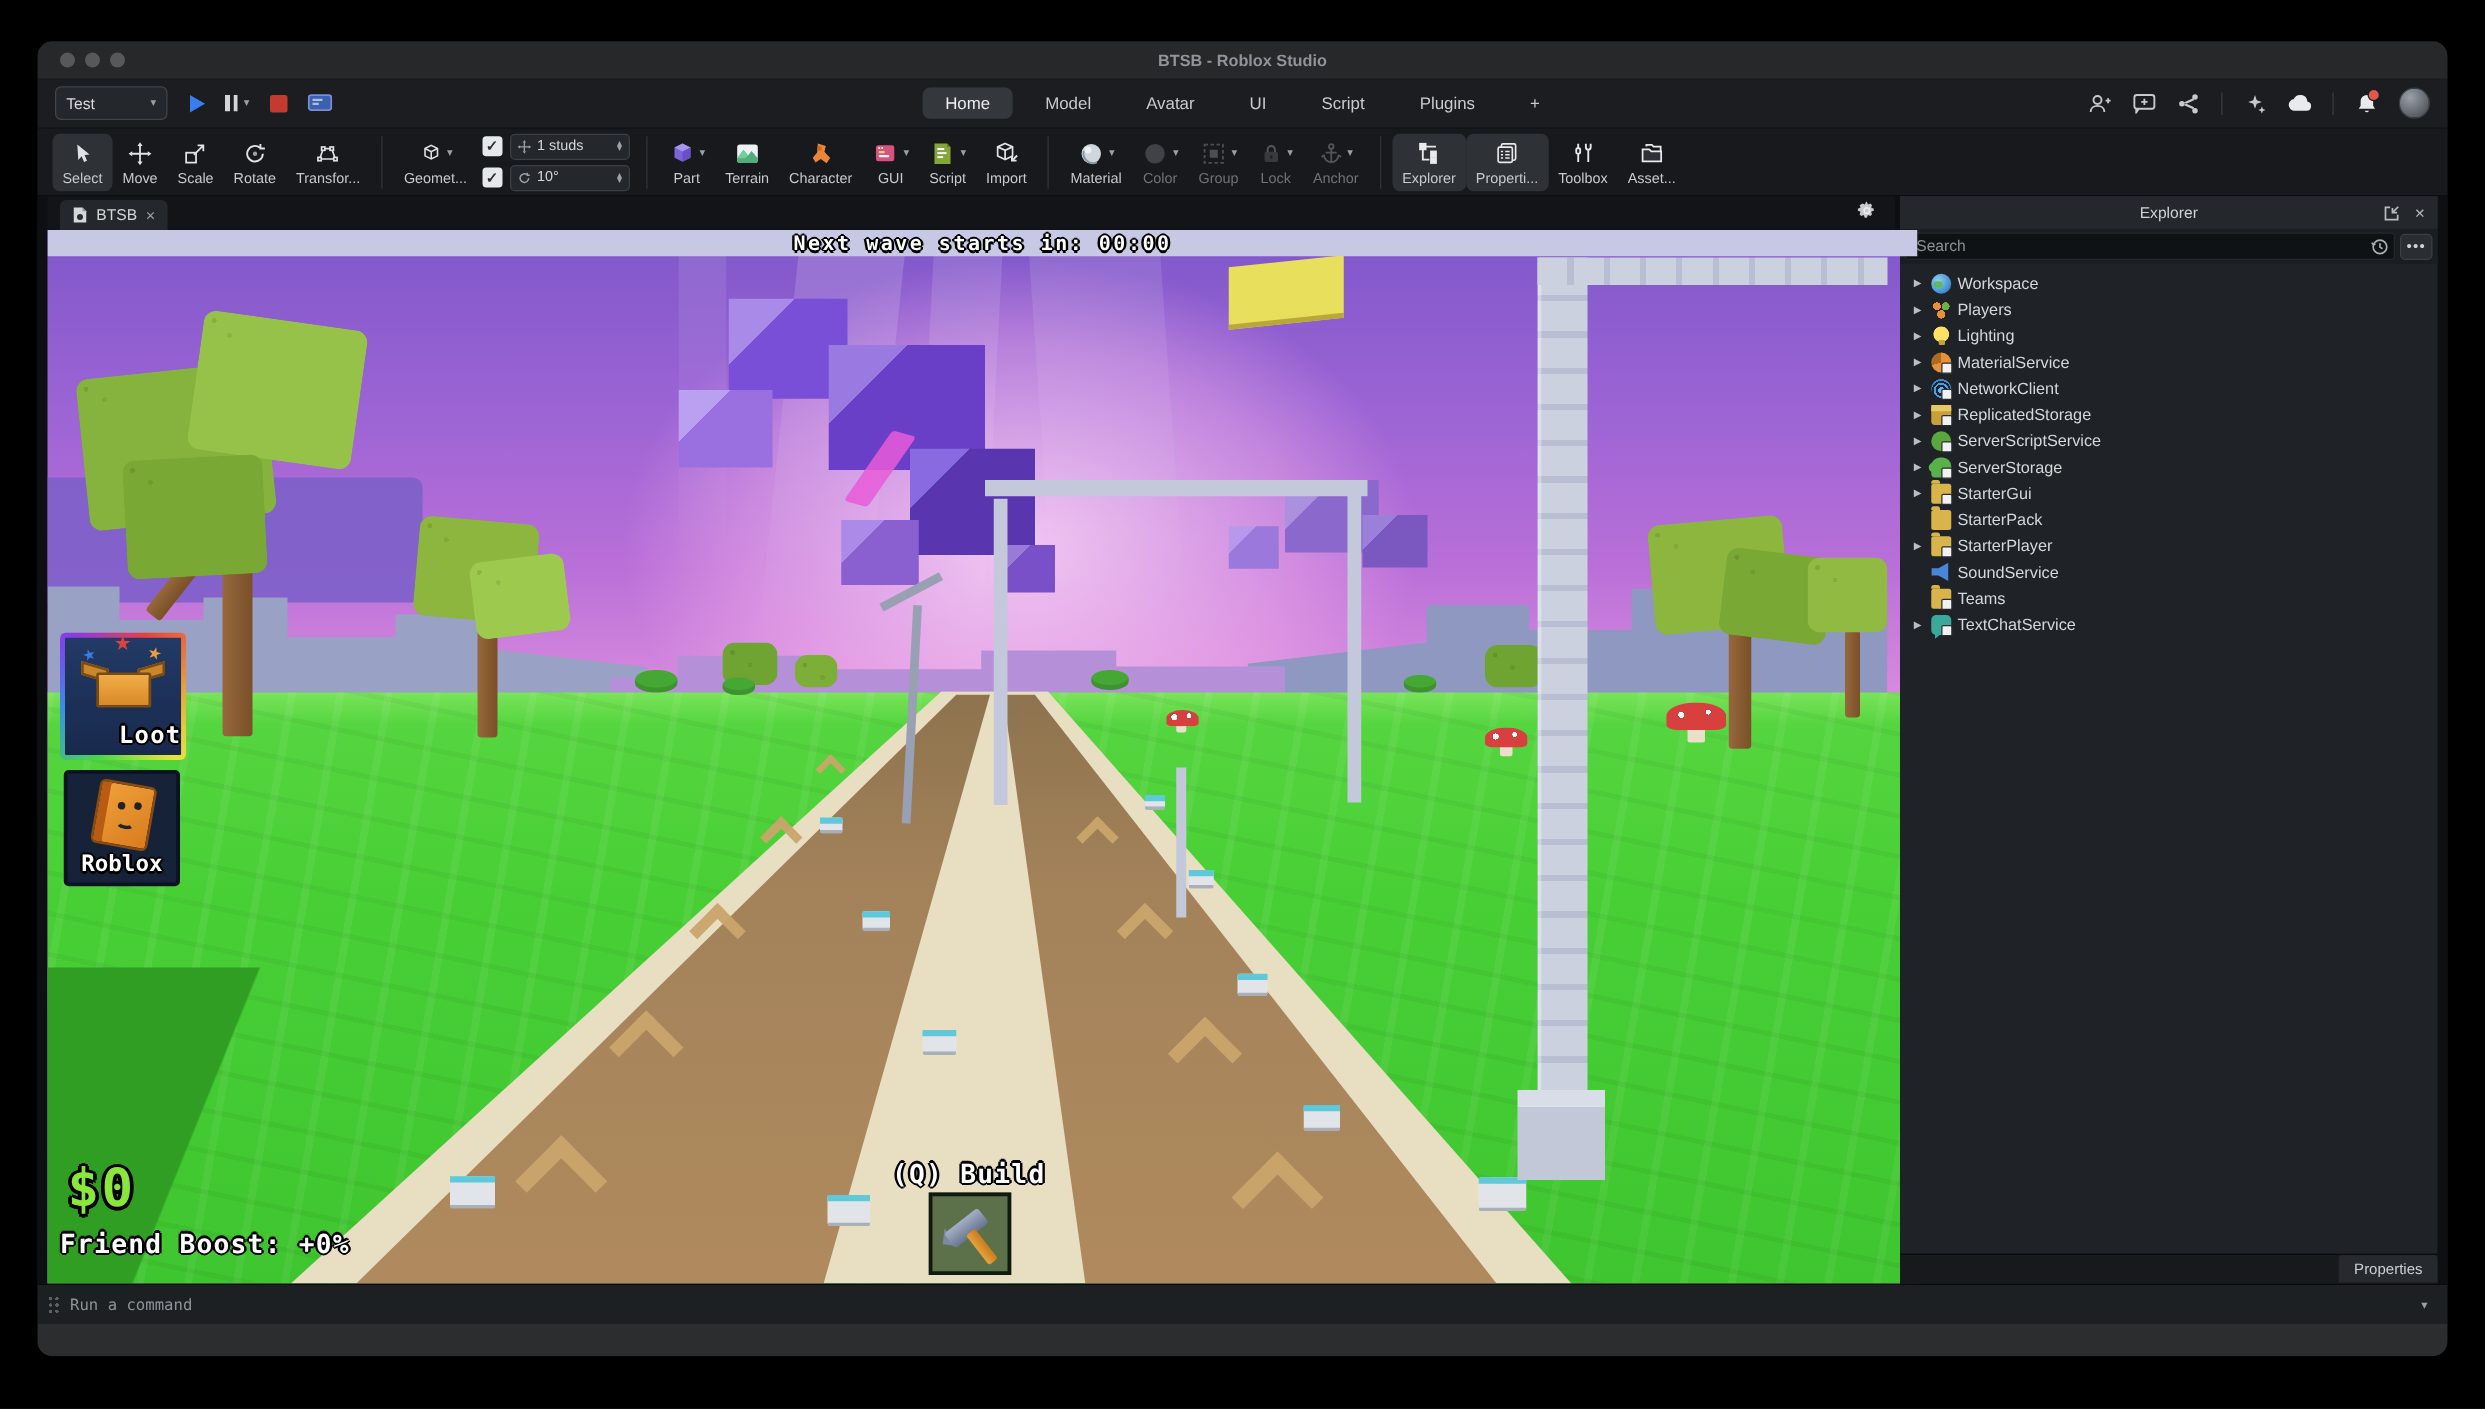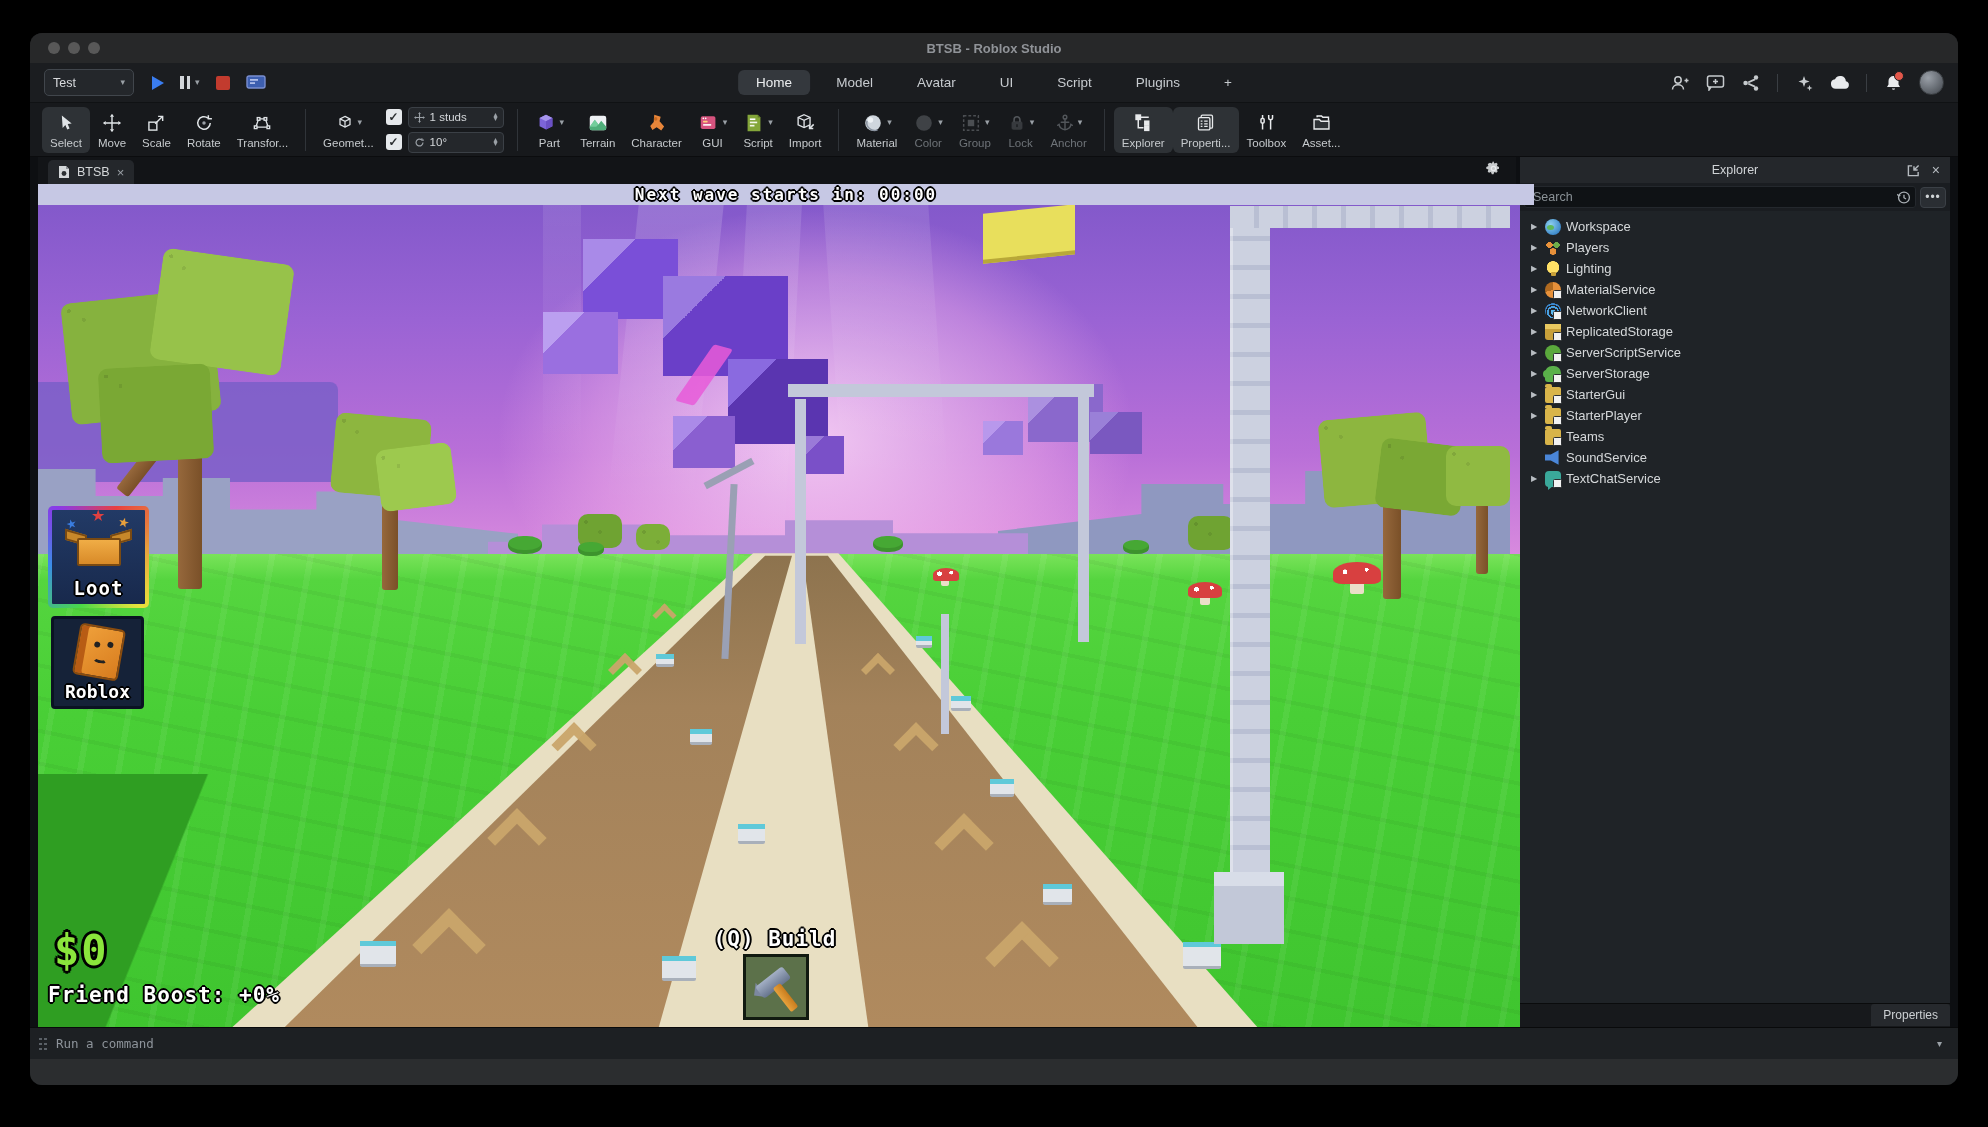--- a/index.html
+++ b/index.html
@@ -111,21 +111,21 @@
   .wave-strip { position:absolute; left:0; top:0; right:0; height:21px; background:#c6c8e4; display:flex; align-items:center; justify-content:center; z-index:40; }
   .wave-strip span { font-size:16px; letter-spacing:2px; }
   .hudbtn { position:absolute; z-index:50; }
   .loot-btn { left:10px; top:322px; width:101px; height:102px; border-radius:5px; border:4px solid transparent;
               background:linear-gradient(#223a66,#18294c) padding-box,
                          conic-gradient(from 20deg,#e84040,#e8a03c,#e8e23c,#4ad848,#3a8de8,#8a3ae8,#e84040) border-box; }
   .loot-art { position:absolute; left:0; top:4px; width:100%; height:56px; }
   .box-body { position:absolute; left:25px; top:24px; width:44px; height:28px; background:linear-gradient(#f0ad46,#d88a28); border:2px solid #7a4a12; border-radius:2px; }
   .box-flap { position:absolute; width:22px; height:11px; background:#c8882a; border:2px solid #7a4a12; }
   .star { position:absolute; line-height:1; }
-  .loot-label { position:absolute; left:0; right:0; bottom:5px; text-align:center; font-size:19px; letter-spacing:1px; }
+  .loot-label { position:absolute; left:0; right:0; bottom:5px; text-align:right; font-size:19px; letter-spacing:1px; }
   .index-btn { left:13px; top:432px; width:93px; height:93px; background:#152238; border:3px solid #0a1322; border-radius:4px; }
   .book { position:absolute; left:22px; top:7px; width:46px; height:52px; transform:rotate(10deg);
           background:linear-gradient(135deg,#f0a23c,#d87c1e); border:2px solid #8a4c0e; border-radius:5px; box-shadow:inset 7px 0 0 #b85c14; }
   .eye { position:absolute; width:6px; height:6px; border-radius:50%; background:#222; }
   .smile { position:absolute; left:16px; top:26px; width:15px; height:9px; border:3px solid transparent; border-bottom:3px solid #222; border-radius:50%; }
   .index-label { position:absolute; left:0; right:0; bottom:4px; text-align:center; font-size:18px; }
   .cash { position:absolute; left:16px; top:742px; font-size:42px; letter-spacing:2px; color:#8ae63c; z-index:50;
           text-shadow:3px 0 #000,-3px 0 #000,0 3px #000,0 -3px #000,2px 2px #000,-2px -2px #000,2px -2px #000,-2px 2px #000; }
   .boost { position:absolute; left:10px; top:799px; font-size:21px; letter-spacing:1px; z-index:50; }
   .build-label { position:absolute; left:637px; top:743px; width:200px; text-align:center; font-size:21px; letter-spacing:1px; z-index:50; }
@@ -756,33 +756,38 @@
           <span class="tarrow">▶</span>
           <span class="tico ic-serverstorage badge"></span>
           <span class="tlabel2">ServerStorage</span>
         </div>
         <div class="trow">
           <span class="tarrow">▶</span>
           <span class="tico ic-folder badge"></span>
           <span class="tlabel2">StarterGui</span>
         </div>
         <div class="trow">
+          <span class="tarrow"></span>
+          <span class="tico ic-folder"></span>
+          <span class="tlabel2">StarterPack</span>
+        </div>
+        <div class="trow">
           <span class="tarrow">▶</span>
           <span class="tico ic-folder badge"></span>
           <span class="tlabel2">StarterPlayer</span>
+        </div>
+        <div class="trow">
+          <span class="tarrow"></span>
+          <span class="tico ic-sound"></span>
+          <span class="tlabel2">SoundService</span>
         </div>
         <div class="trow">
           <span class="tarrow"></span>
           <span class="tico ic-folder badge"></span>
           <span class="tlabel2">Teams</span>
-        </div>
-        <div class="trow">
-          <span class="tarrow"></span>
-          <span class="tico ic-sound"></span>
-          <span class="tlabel2">SoundService</span>
         </div>
         <div class="trow">
           <span class="tarrow">▶</span>
           <span class="tico ic-textchat badge"></span>
           <span class="tlabel2">TextChatService</span>
         </div>
       </div>
 
       <div class="panel-bottom">
         <div class="ptab active">Properties</div>

